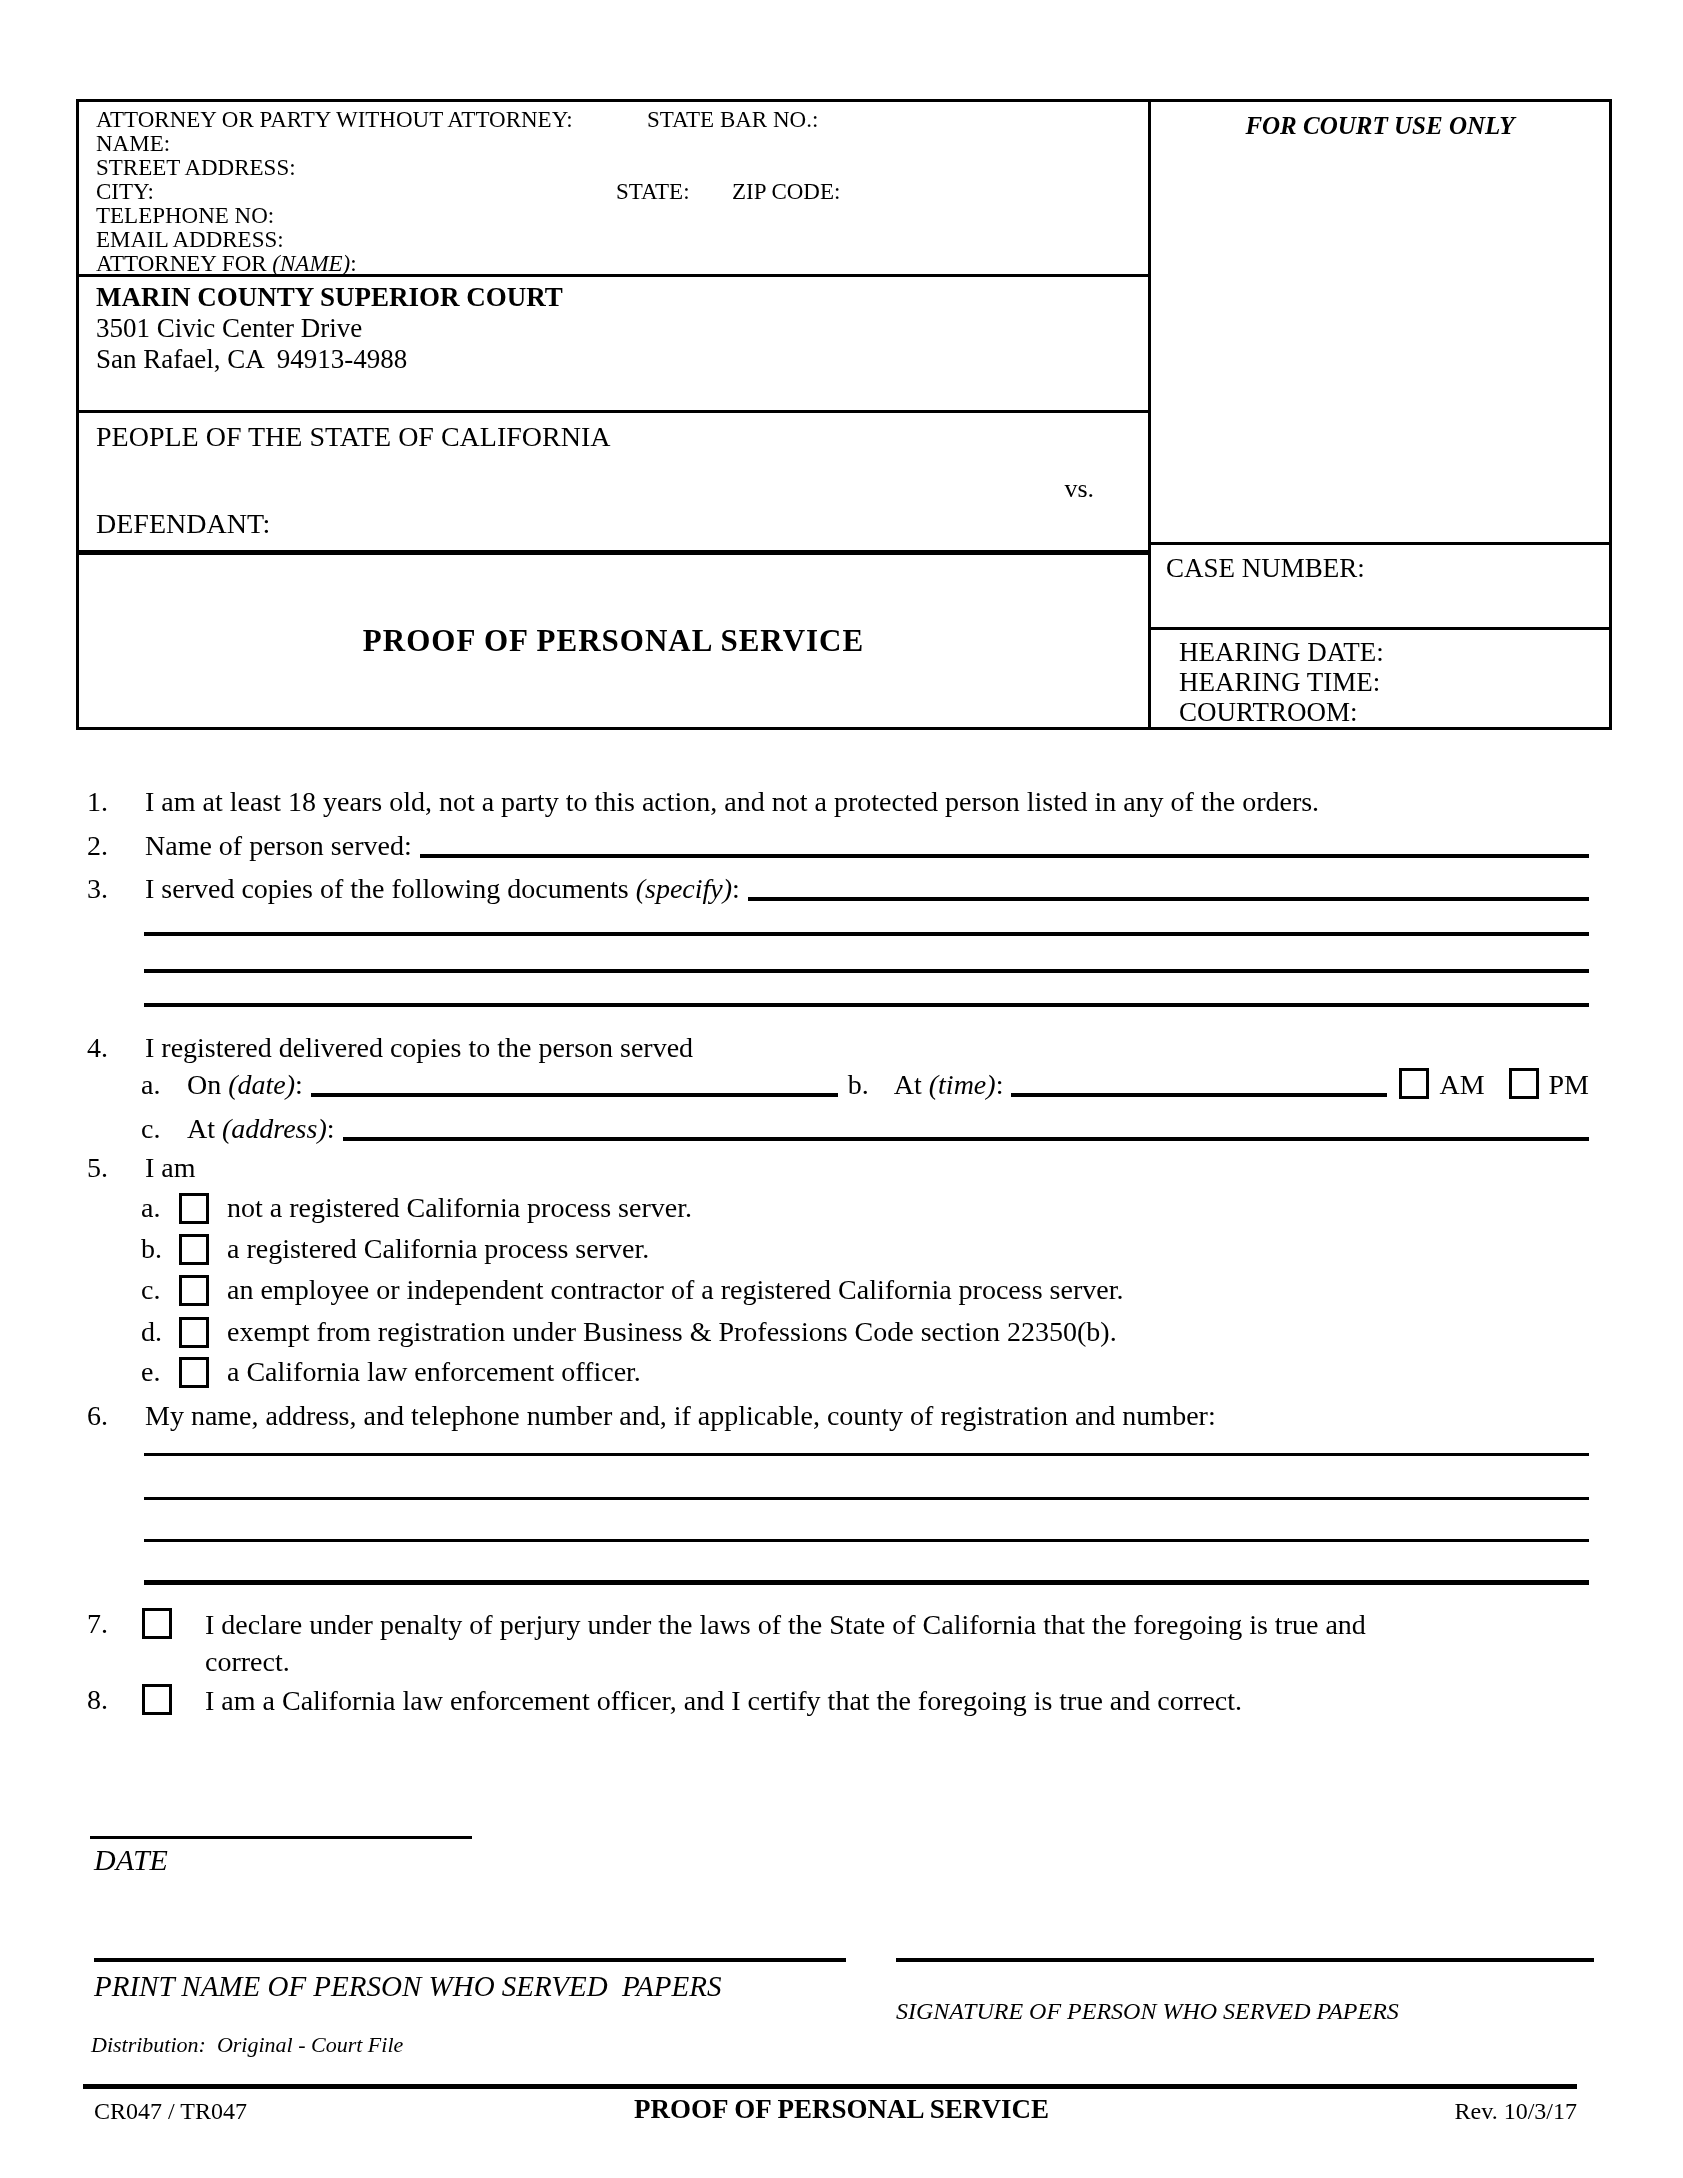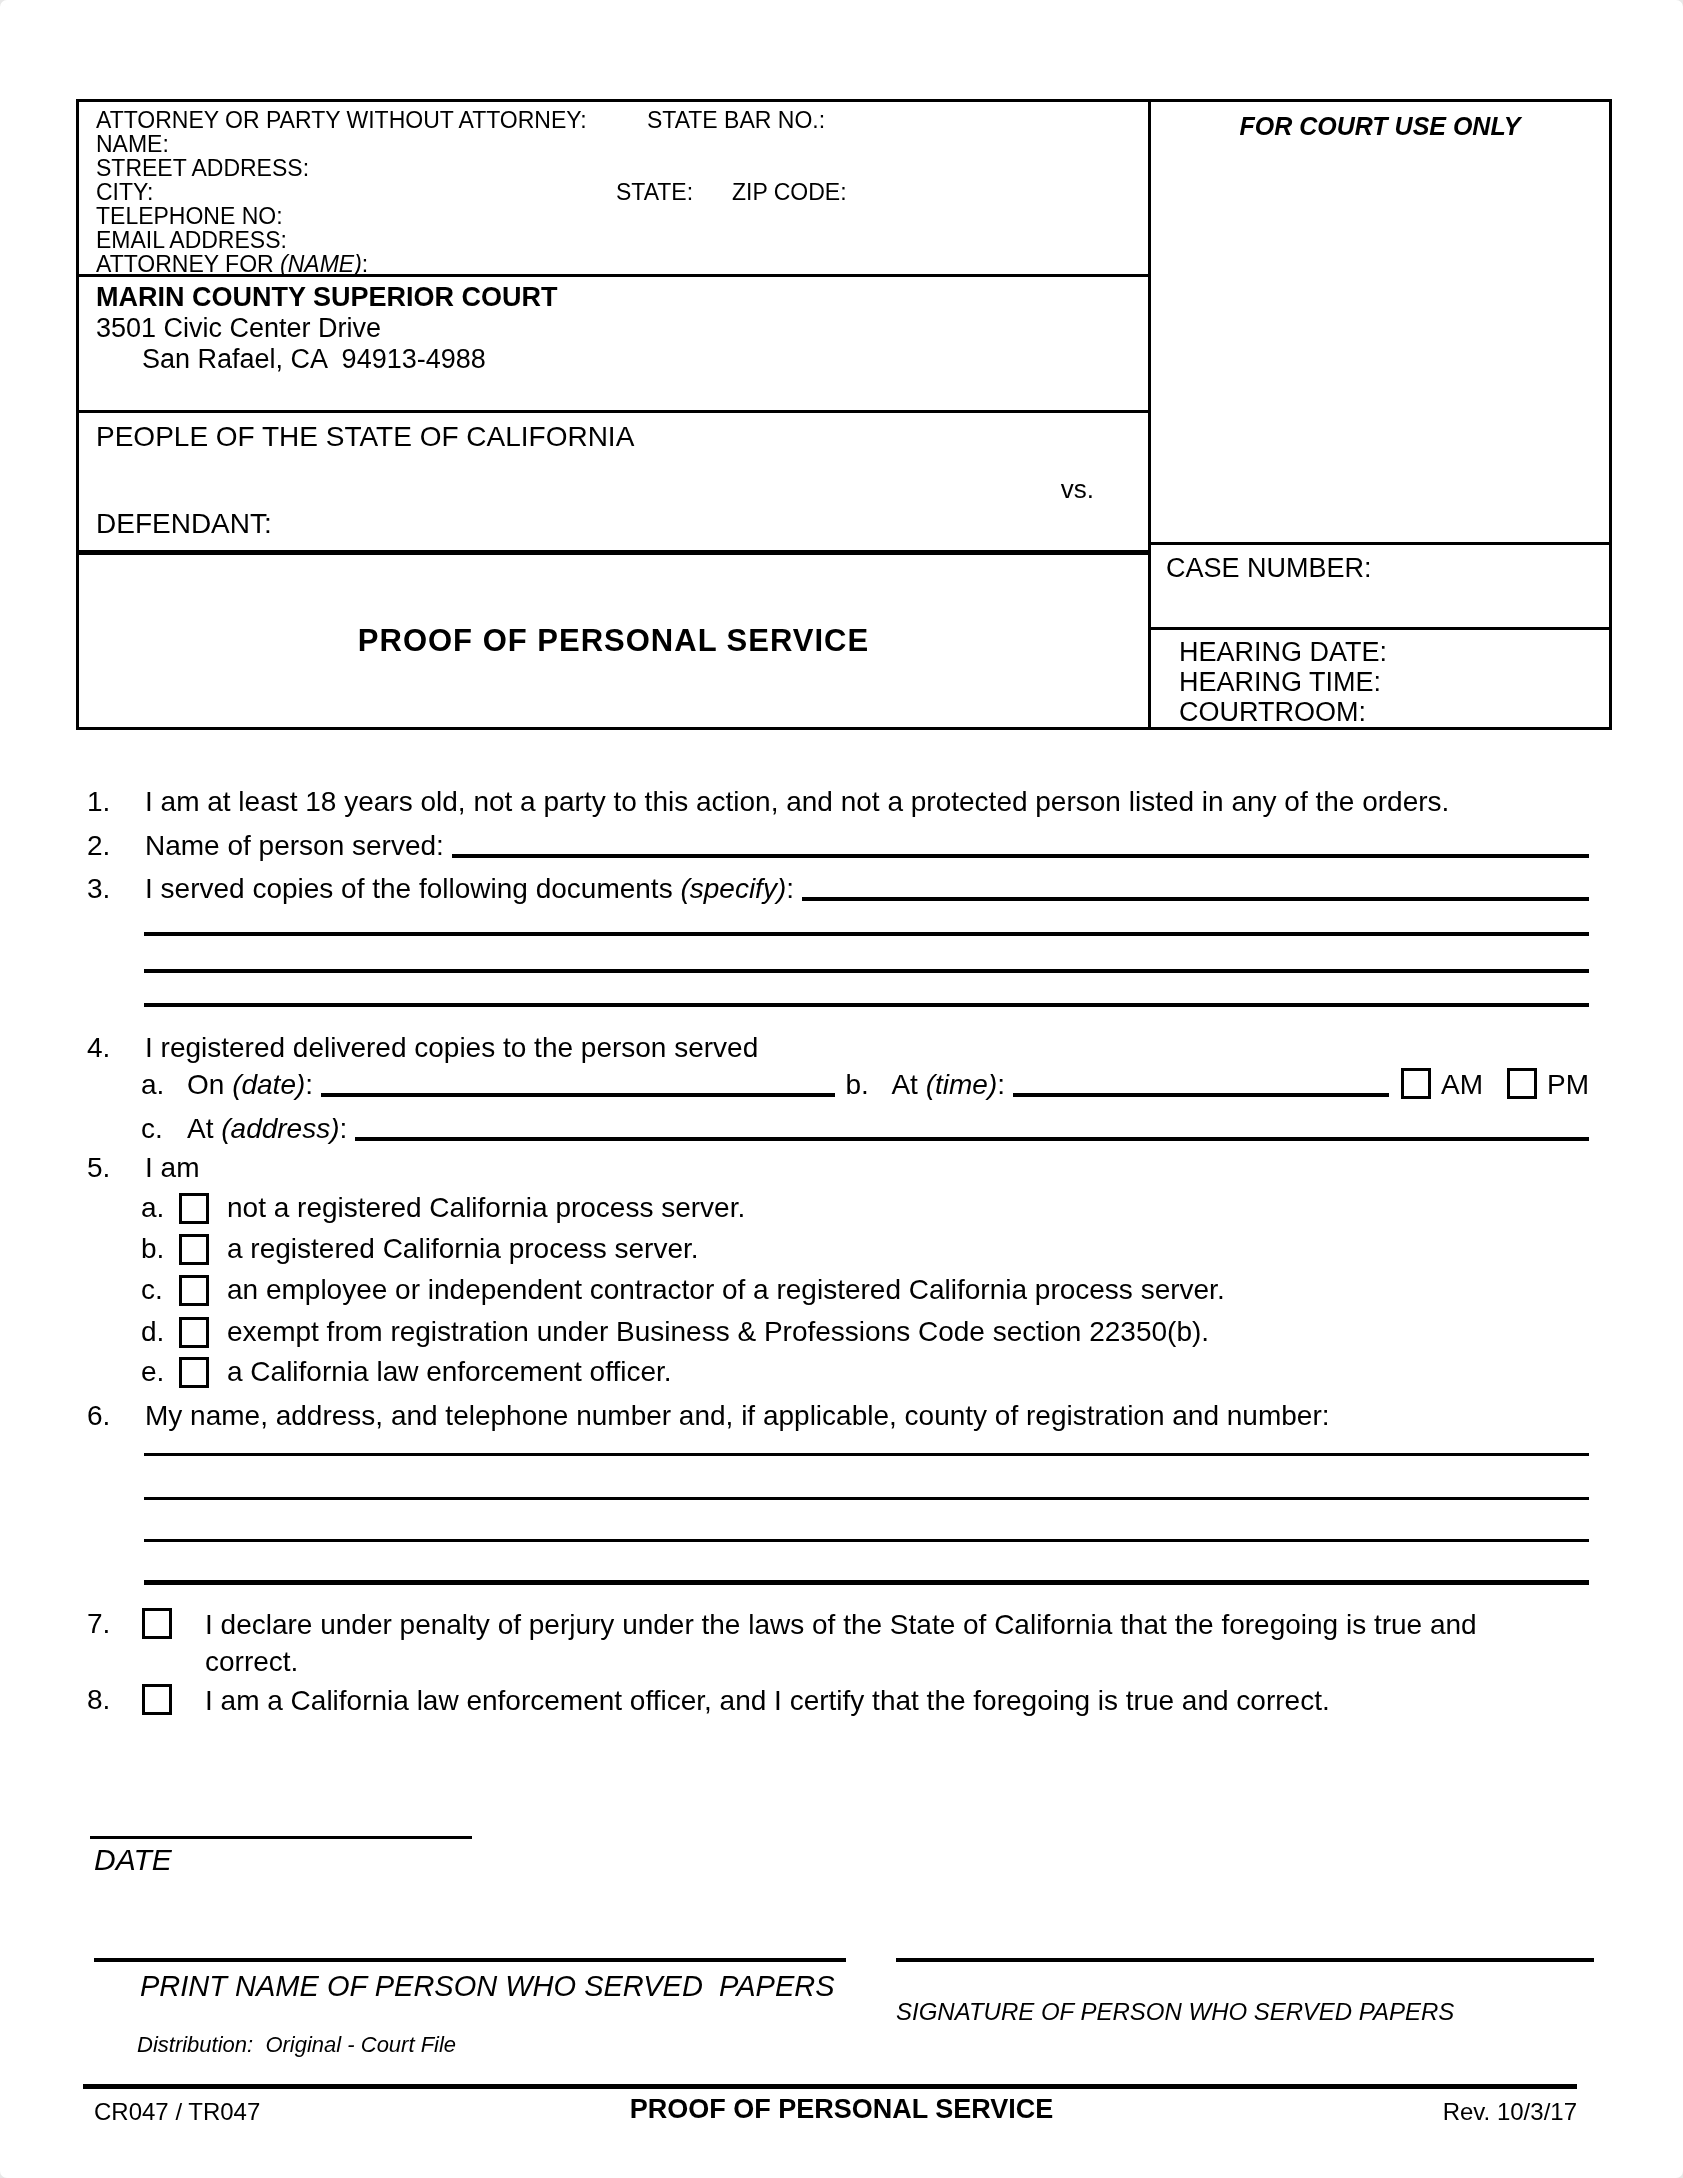--- a/index.html
+++ b/index.html
@@ -1,25 +1,24 @@
 <!DOCTYPE html>
 <html><head>
 <meta charset="utf-8">
 <style>
   html,body { margin:0; padding:0; background:#e8e8e8; }
   .page {
     position:relative; width:1683px; height:2178px; margin:0 auto;
     background:#ffffff; color:#000;
-    font-family:Liberation Sans, sans-serif;
+    font-family:Liberation Serif, serif;
     overflow:hidden;
-    border-radius:7px;
   }
   .it { font-style:italic; }
   .b  { font-weight:bold; }
-  .pre { white-space:pre-wrap;margin-left:46px; }
+  .pre { white-space:pre-wrap; }
 
   
   .hdr { position:absolute; left:76px; top:99px; width:1536px; height:631px;
          border:3px solid #000; box-sizing:border-box; display:flex; }
   .hdr-left { width:1072px; flex:none; border-right:3px solid #000;
               box-sizing:border-box; display:flex; flex-direction:column; }
   .hdr-right { flex:1; display:flex; flex-direction:column; box-sizing:border-box; }
 
   .r1 { height:175px; border-bottom:3px solid #000; box-sizing:border-box;
         font-size:23px; line-height:24px; padding:6px 0 0 17px; }

